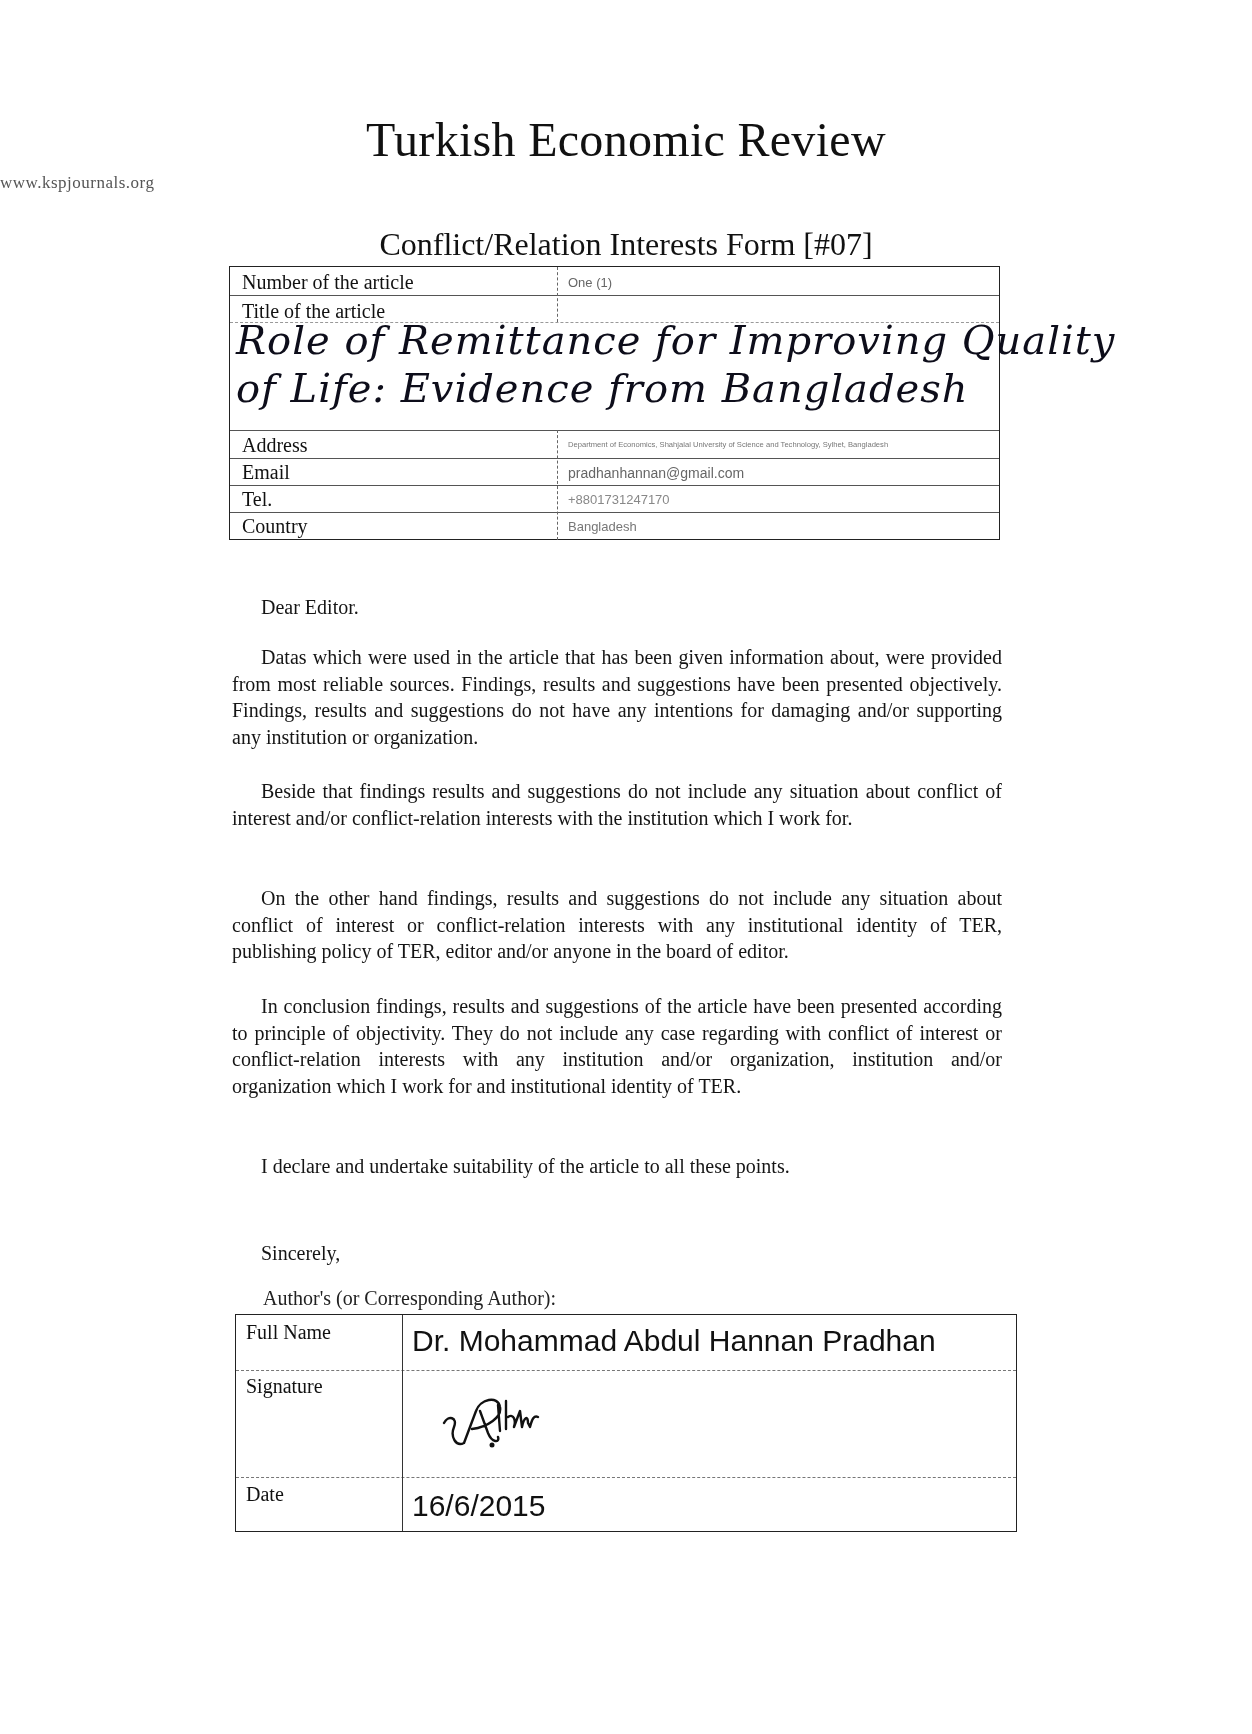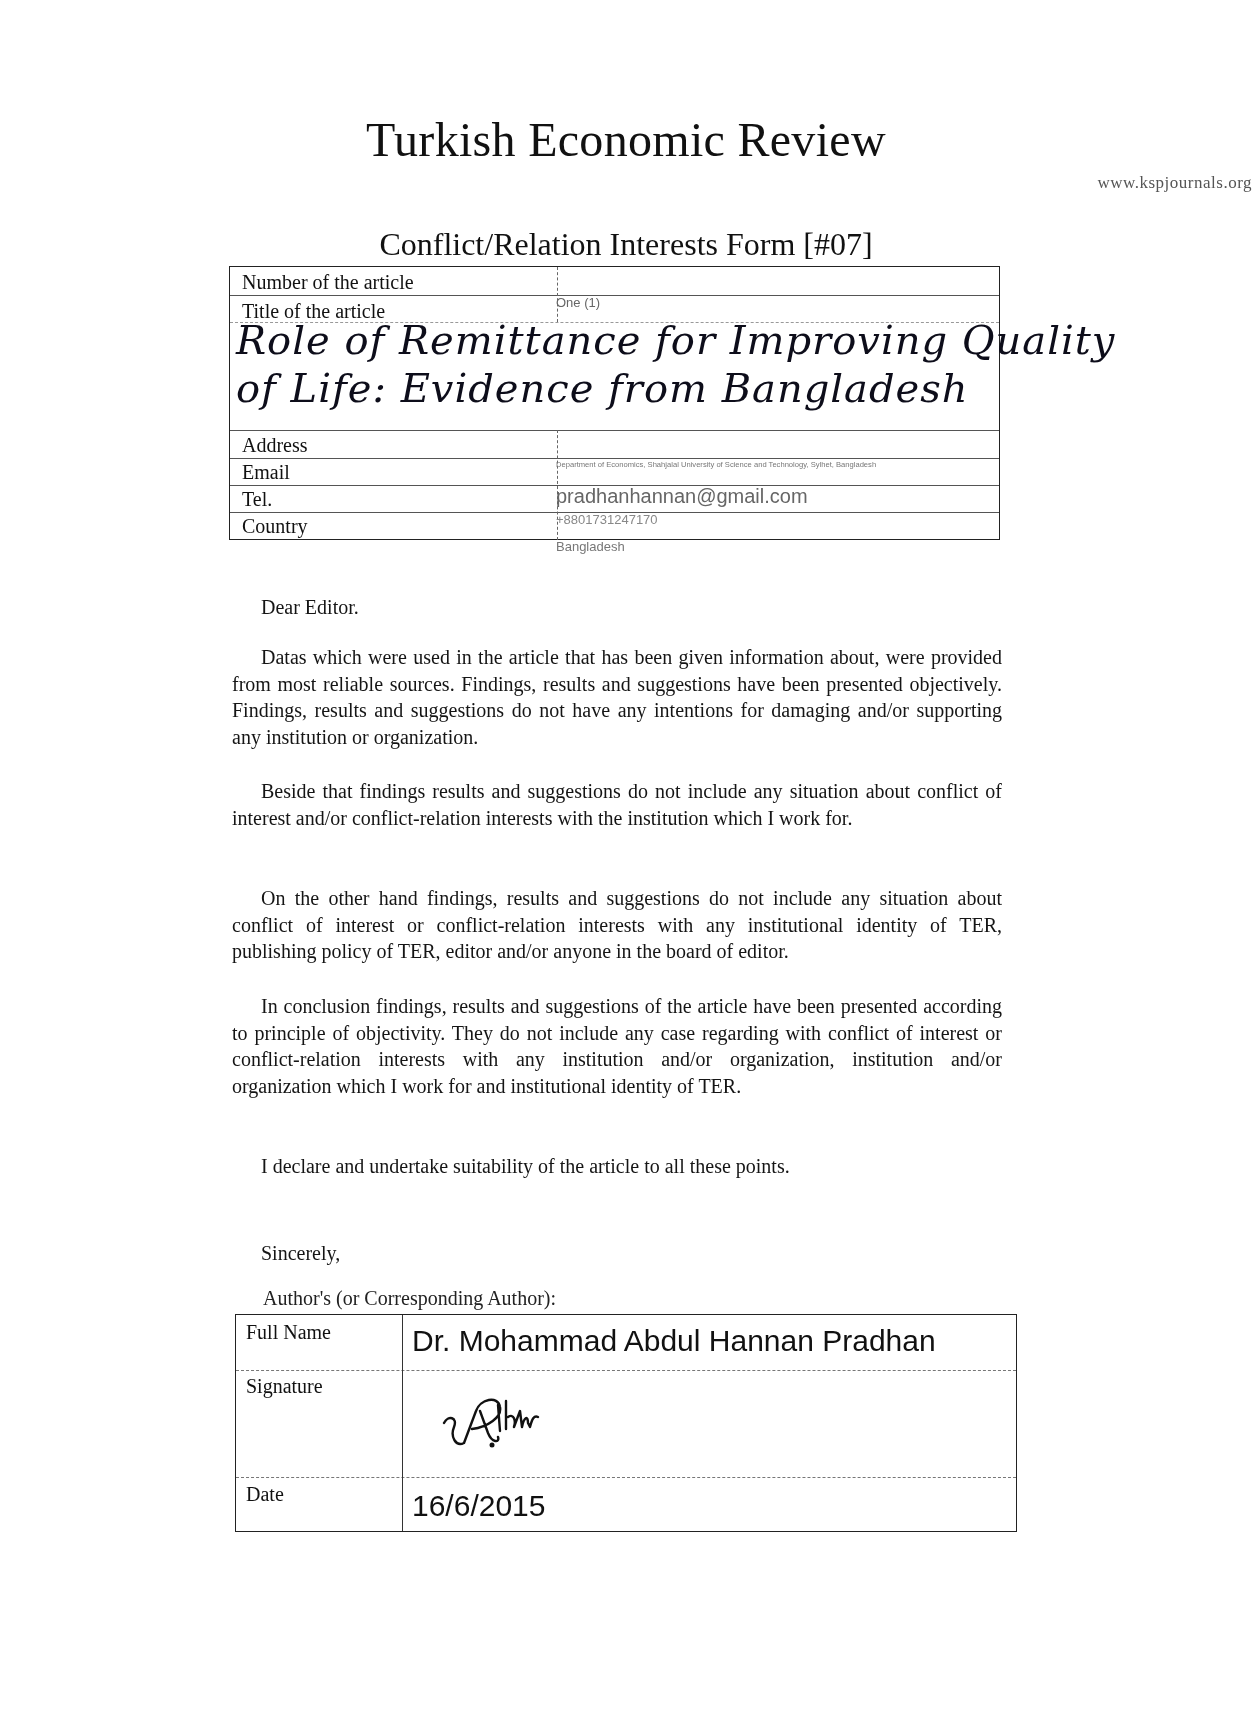--- a/index.html
+++ b/index.html
@@ -1,31 +1,31 @@
 <!DOCTYPE html>
 <html><head>
 <meta charset="utf-8">
 <style>
   html, body { margin: 0; padding: 0; background: #ffffff; }
   body { width: 1252px; height: 1734px; position: relative; overflow: hidden; color: #111; }
 
   #header-title { position: absolute; left: 0; width: 1252px; top: 112px; text-align: center;
     font-family: "Liberation Serif", serif; font-size: 48px; letter-spacing: 0.3px; color: #111; }
-  #header-url { position: absolute; left: 0; width: 1252px; top: 173px; text-align: right;
+  #header-url { position: absolute; left: 0; width: 1252px; top: 173px; text-align: left;
     font-family: "Liberation Serif", serif; font-size: 17px; color: #555; letter-spacing: 0.5px; }
   #header-form { position: absolute; left: 0; width: 1252px; top: 198px; text-align: center;
     font-family: "Liberation Serif", serif; font-size: 32px; color: #111; margin-top: 28px; }
 
   
   .info-table { position: absolute; left: 229px; top: 266px; width: 771px; height: 274px;
     border: 1.5px solid #222; box-sizing: border-box; padding-left: 36px; }
   .hline { position: absolute; left: 0; right: 0; height: 0; border-top: 1px solid #555; }
   .vline { position: absolute; width: 0; border-left: 1px solid #666; }
   .lbl { position: absolute; left: 12px; font-family: "Liberation Serif", serif; font-size: 20px; color: #111; }
-  .val { position: absolute; left: 326px; font-family: "Liberation Sans", sans-serif; color: #666; margin-top: 20px; }
+  .val { position: absolute; left: 338px; font-family: "Liberation Sans", sans-serif; color: #666; }
 
   .handwriting { position: absolute; left: 6px; font-family: "DejaVu Serif", serif; font-style: italic;
     font-size: 40px; color: #0d0d1a; white-space: nowrap; letter-spacing: 1px; }
 
   
   .letter { position: absolute; left: 232px; width: 770px; font-family: "Liberation Serif", serif;
     font-size: 20px; line-height: 26.5px; color: #151515; text-align: justify; }
   .letter p { margin: 0; text-indent: 29px; }
 
   
@@ -59,21 +59,21 @@
 
   <div class="lbl" style="top:33px">Title of the article</div>
 
   <div class="handwriting" style="top:98px">of Life: Evidence from Bangladesh</div>
   <div class="handwriting" style="top:50px">Role of Remittance for Improving Quality</div>
 
   <div class="lbl" style="top:167px">Address</div>
   <div class="val" style="top:173px; font-size:7.6px; color:#777; white-space:nowrap">Department of Economics, Shahjalal University of Science and Technology, Sylhet, Bangladesh</div>
 
   <div class="lbl" style="top:194px">Email</div>
-  <div class="val" style="top:198px; font-size:20px">pradhanhannan@gmail.com</div>
+  <div class="val" style="top:198px; font-size:14px">pradhanhannan@gmail.com</div>
 
   <div class="lbl" style="top:221px">Tel.</div>
   <div class="val" style="top:225px; font-size:13px; color:#888">+8801731247170</div>
 
   <div class="lbl" style="top:248px">Country</div>
   <div class="val" style="top:252px; font-size:13px; color:#777">Bangladesh</div>
 </div>
 
 <div class="letter" style="top:594px">
   <p>Dear Editor.</p>

